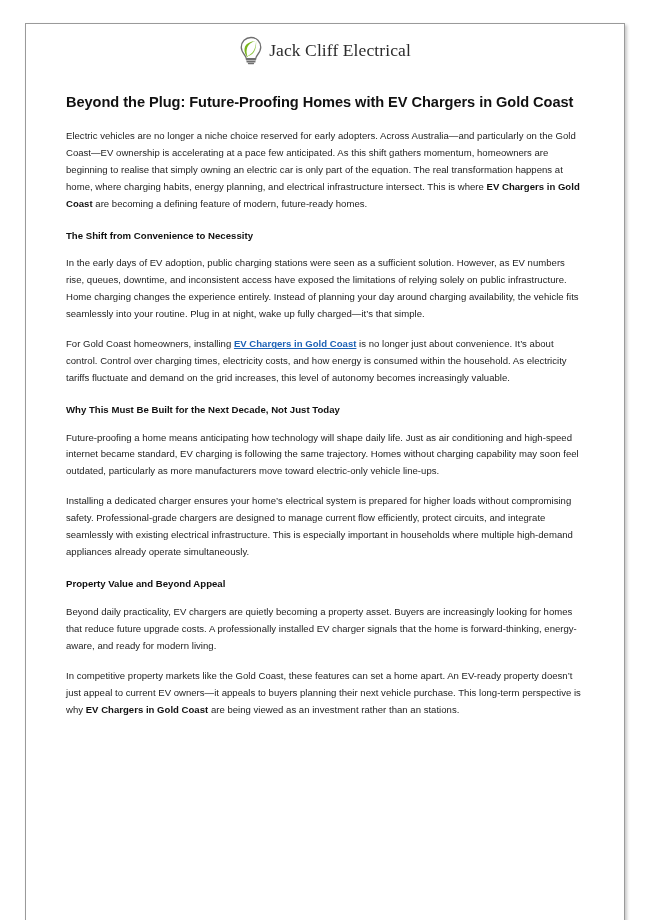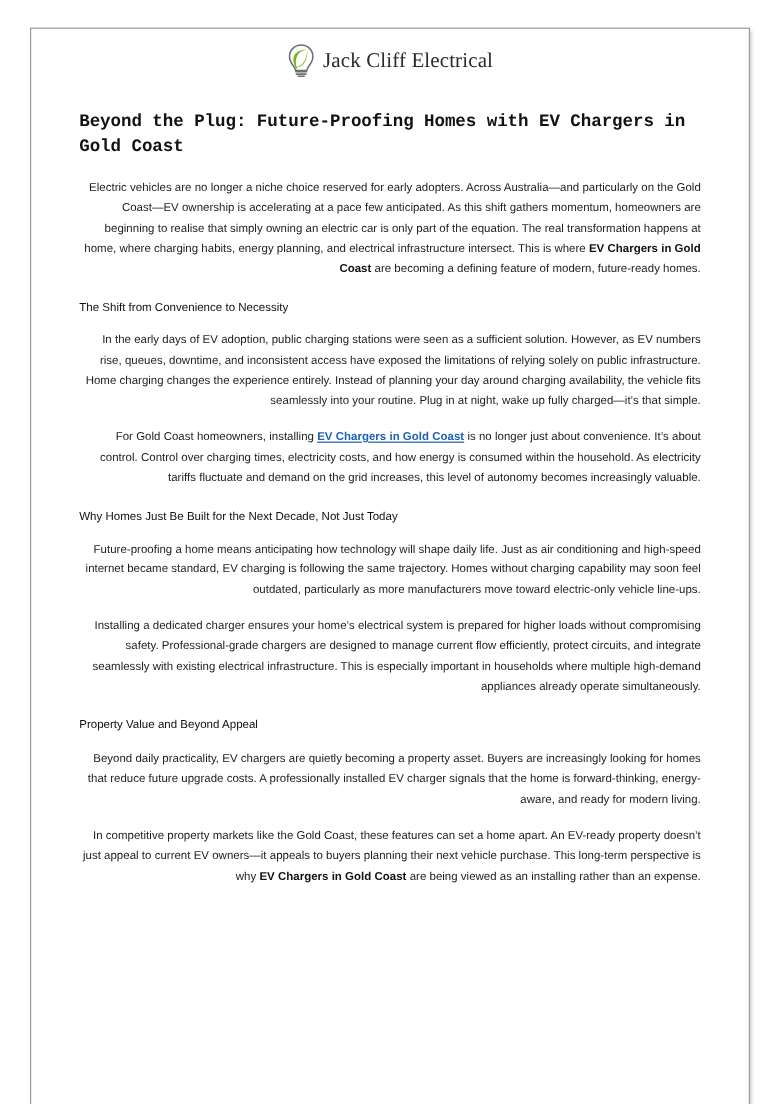--- a/index.html
+++ b/index.html
@@ -57,35 +57,34 @@
   }
 
   
   .doc-title {
     font-size: 14.6px;
     font-weight: bold;
     color: #111111;
     line-height: 1.44;
     margin: 0 0 15px 0;
     letter-spacing: -0.05px;
-    font-family: Liberation Mono, monospace;
   }
 
   p.body-text {
     font-size: 9.55px;
     color: #1c1c1c;
     line-height: 1.78;
     margin: 0 0 13px 0;
-    text-align: right;
+    text-align: left;
     letter-spacing: 0.02px;
   }
 
   h2.section-heading {
     font-size: 9.6px;
-    font-weight: normal;
+    font-weight: bold;
     color: #101010;
     line-height: 1.6;
     margin: 15px 0 12px 0;
     letter-spacing: 0.01px;
   }
 
   .body-text b,
   .body-text strong {
     font-weight: bold;
     color: #111111;
@@ -119,22 +118,22 @@
       <span class="logo-text">Jack Cliff Electrical</span>
     </div>
 
     <h1 class="doc-title">Beyond the Plug: Future-Proofing Homes with EV Chargers in Gold Coast</h1>
 
     <div id="doc-body">
         <p class="body-text"><span>Electric vehicles are no longer a niche choice reserved for early adopters. Across Australia—and particularly on the Gold Coast—EV ownership is accelerating at a pace few anticipated. As this shift gathers momentum, homeowners are beginning to realise that simply owning an electric car is only part of the equation. The real transformation happens at home, where charging habits, energy planning, and electrical infrastructure intersect. This is where </span><b>EV Chargers in Gold Coast</b><span> are becoming a defining feature of modern, future-ready homes.</span></p>
         <h2 class="section-heading">The Shift from Convenience to Necessity</h2>
         <p class="body-text"><span>In the early days of EV adoption, public charging stations were seen as a sufficient solution. However, as EV numbers rise, queues, downtime, and inconsistent access have exposed the limitations of relying solely on public infrastructure. Home charging changes the experience entirely. Instead of planning your day around charging availability, the vehicle fits seamlessly into your routine. Plug in at night, wake up fully charged—it’s that simple.</span></p>
         <p class="body-text"><span>For Gold Coast homeowners, installing </span><a class="inline-link" href="#">EV Chargers in Gold Coast</a><span> is no longer just about convenience. It’s about control. Control over charging times, electricity costs, and how energy is consumed within the household. As electricity tariffs fluctuate and demand on the grid increases, this level of autonomy becomes increasingly valuable.</span></p>
-        <h2 class="section-heading">Why Homes Just Be Built for the Next Decade, Not Just Today</h2>
+        <h2 class="section-heading">Why This Must Be Built for the Next Decade, Not Just Today</h2>
         <p class="body-text"><span>Future-proofing a home means anticipating how technology will shape daily life. Just as air conditioning and high-speed internet became standard, EV charging is following the same trajectory. Homes without charging capability may soon feel outdated, particularly as more manufacturers move toward electric-only vehicle line-ups.</span></p>
         <p class="body-text"><span>Installing a dedicated charger ensures your home’s electrical system is prepared for higher loads without compromising safety. Professional-grade chargers are designed to manage current flow efficiently, protect circuits, and integrate seamlessly with existing electrical infrastructure. This is especially important in households where multiple high-demand appliances already operate simultaneously.</span></p>
         <h2 class="section-heading">Property Value and Beyond Appeal</h2>
         <p class="body-text"><span>Beyond daily practicality, EV chargers are quietly becoming a property asset. Buyers are increasingly looking for homes that reduce future upgrade costs. A professionally installed EV charger signals that the home is forward-thinking, energy-aware, and ready for modern living.</span></p>
-        <p class="body-text"><span>In competitive property markets like the Gold Coast, these features can set a home apart. An EV-ready property doesn’t just appeal to current EV owners—it appeals to buyers planning their next vehicle purchase. This long-term perspective is why </span><b>EV Chargers in Gold Coast</b><span> are being viewed as an installing rather than an expense.</span></p>
+        <p class="body-text"><span>In competitive property markets like the Gold Coast, these features can set a home apart. An EV-ready property doesn’t just appeal to current EV owners—it appeals to buyers planning their next vehicle purchase. This long-term perspective is why </span><b>EV Chargers in Gold Coast</b><span> are being viewed as an investment rather than an stations.</span></p>
       </div>
 
   </div>
 </div>
 
 </body></html>

